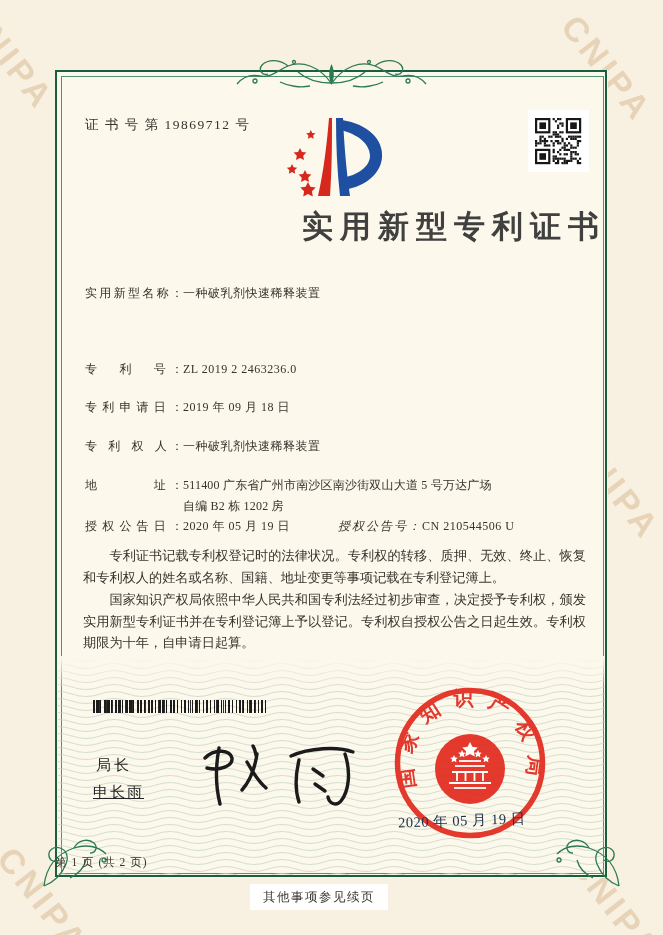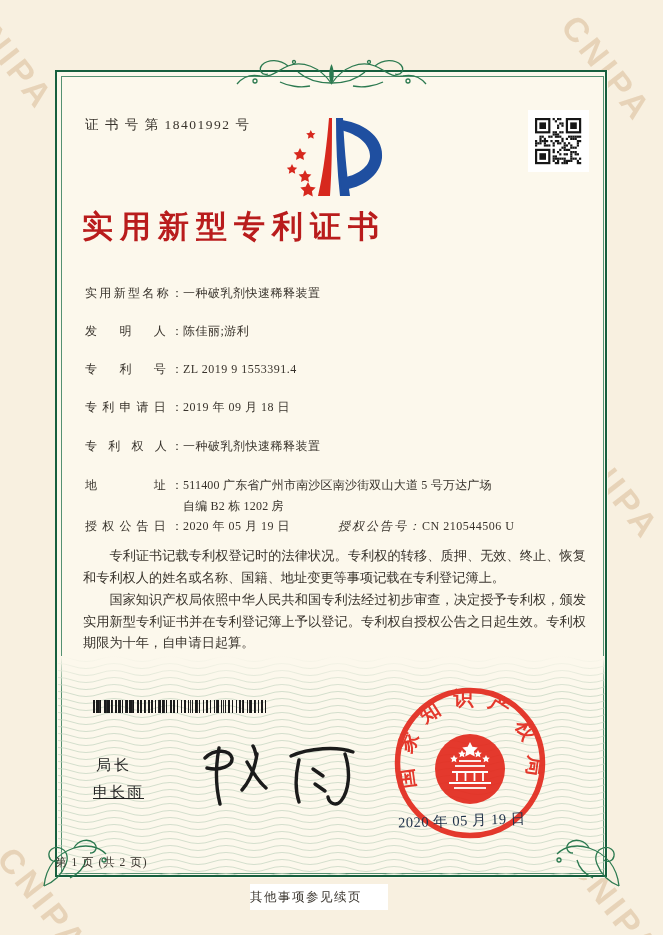--- a/index.html
+++ b/index.html
@@ -23,22 +23,22 @@
 
   
   .inner-bg{position:absolute;left:55px;top:70px;width:553px;height:808px;background:#fcf8ec;}
   .frame-outer{position:absolute;left:55px;top:70px;width:548px;height:803px;border:2.5px solid #175f3e;}
   .frame-inner{position:absolute;left:60.5px;top:75.5px;width:541px;height:796px;border:1px solid #549171;}
 
   .deco{position:absolute;}
 
   .cert-no{position:absolute;left:85px;top:116px;font-size:13.5px;letter-spacing:1.5px;color:#38332c;}
 
-  .title{position:absolute;left:55px;top:206px;width:551px;text-align:left;
-         font-size:31px;font-weight:bold;letter-spacing:7px;color:#b91c1c;padding-left:27px;}
+  .title{position:absolute;left:55px;top:206px;width:551px;text-align:right;
+         font-size:31px;font-weight:bold;letter-spacing:7px;color:#404040;}
 
   
   .frow{position:absolute;left:85px;width:505px;font-size:12px;color:#38332c;line-height:20px;}
   .flabel{display:inline-block;width:98px;text-align:justify;text-align-last:justify;
           vertical-align:top;white-space:nowrap;overflow:hidden;}
   .fvalue{display:inline-block;vertical-align:top;letter-spacing:0.5px;}
   .addr-val{display:inline-block;vertical-align:top;width:400px;letter-spacing:0.2px;line-height:21px;}
   .grant-no-pair{position:absolute;left:253px;top:0;white-space:nowrap;}
   .grant-no-label{letter-spacing:2px;font-style:italic;}
 
@@ -63,21 +63,21 @@
       color:#232323;font-family:"Liberation Sans","DejaVu Sans",sans-serif;font-weight:500;text-decoration:underline;}
 
   .seal{position:absolute;left:390px;top:683px;}
   .seal-date{position:absolute;left:398px;top:811px;width:150px;font-size:14.5px;color:#20324a;
              letter-spacing:0.5px;transform:rotate(-2deg);white-space:nowrap;}
 
   .page-info{position:absolute;left:55px;top:855px;width:551px;text-align:left;
              font-size:11.5px;letter-spacing:1px;color:#3a352e;}
 
   .cont-note{position:absolute;left:250px;top:884px;width:138px;height:26px;background:#ffffff;
-             text-align:left;line-height:26px;font-size:12.5px;letter-spacing:1.5px;color:#3a352e;}
+             text-align:center;line-height:26px;font-size:12.5px;letter-spacing:1.5px;color:#3a352e;}
 </style>
 </head>
 <body>
 
 <div class="page">
 
   <div class="wm wm-tan wm1">CNIPA</div>
   <div class="wm wm-tan wm2">CNIPA</div>
   <div class="wm wm-tan wm3">CNIPA</div>
   <div class="wm wm-tan wm4">CNIPA</div>
@@ -153,21 +153,21 @@
   <svg class="deco" style="left:551px;top:834px;transform:scaleX(-1)" width="72" height="56" viewBox="0 0 72 56">
     <g stroke="#2c7a50" fill="none" stroke-width="1.3">
       <path d="M4 52 C6 34 16 20 34 14 C46 10 58 12 66 20"></path>
       <path d="M4 52 C14 48 22 40 26 30 C29 22 26 16 20 14 C14 12 8 16 9 22 C10 27 15 29 19 26"></path>
       <path d="M34 14 C38 6 48 4 54 9 C58 13 56 19 50 19"></path>
       <path d="M30 44 C38 40 44 34 46 26"></path>
       <circle cx="64" cy="26" r="2"></circle>
     </g>
   </svg>
 
-  <div class="cert-no">证 书 号 第 18401992 号</div>
+  <div class="cert-no">证 书 号 第 19869712 号</div>
 
   <svg class="deco" style="left:278px;top:106px" width="124" height="94" viewBox="0 0 124 94">
     <g fill="#d7281e">
       <path d="M35 28 l1.8 3.6 4 .5 -2.9 2.8 .7 4 -3.6 -1.9 -3.6 1.9 .7 -4 -2.9 -2.8 4 -.5 Z" transform="scale(0.8) translate(6,2)"></path>
       <path d="M22 42 l2 4 4.4 .6 -3.2 3.1 .8 4.4 -4 -2.1 -4 2.1 .8 -4.4 -3.2 -3.1 4.4 -.6 Z"></path>
       <path d="M14 58 l1.6 3.2 3.6 .5 -2.6 2.5 .6 3.6 -3.2 -1.7 -3.2 1.7 .6 -3.6 -2.6 -2.5 3.6 -.5 Z"></path>
       <path d="M27 64 l2 4 4.4 .6 -3.2 3.1 .8 4.4 -4 -2.1 -4 2.1 .8 -4.4 -3.2 -3.1 4.4 -.6 Z"></path>
       <path d="M30 76 l2.4 4.8 5.3 .8 -3.8 3.7 .9 5.3 -4.8 -2.5 -4.8 2.5 .9 -5.3 -3.8 -3.7 5.3 -.8 Z"></path>
     </g>
     <path d="M51 12 C49 36 46 64 40 90 L52 90 C54 62 54 36 54 12 Z" fill="#d7281e"></path>
@@ -304,25 +304,22 @@
         <rect x="2.2" y="33" width="11" height="11" fill="#fff"></rect>
         <rect x="4.4" y="35.2" width="6.6" height="6.6"></rect>
     </g>
   </svg>
 
   <div class="title">实用新型专利证书</div>
 
   <div class="frow" style="top:283px">
     <span class="flabel">实用新型名称：</span><span class="fvalue">一种破乳剂快速稀释装置</span>
   </div>
-  <div class="frow" style="top:321px">
-    <span class="flabel">发　明　人：</span><span class="fvalue">陈佳丽;游利</span>
-  </div>
   <div class="frow" style="top:359px">
-    <span class="flabel">专　利　号：</span><span class="fvalue">ZL 2019 9 1553391.4</span>
+    <span class="flabel">专　利　号：</span><span class="fvalue">ZL 2019 2 2463236.0</span>
   </div>
   <div class="frow" style="top:397px">
     <span class="flabel">专利申请日：</span><span class="fvalue">2019 年 09 月 18 日</span>
   </div>
   <div class="frow" style="top:436px">
     <span class="flabel">专 利 权 人：</span><span class="fvalue">一种破乳剂快速稀释装置</span>
   </div>
   <div class="frow" style="top:475px">
     <span class="flabel">地　　　址：</span><span class="addr-val"><span>511400 广东省广州市南沙区南沙街双山大道 5 号万达广场</span><br><span>自编 B2 栋 1202 房</span></span>
   </div>

